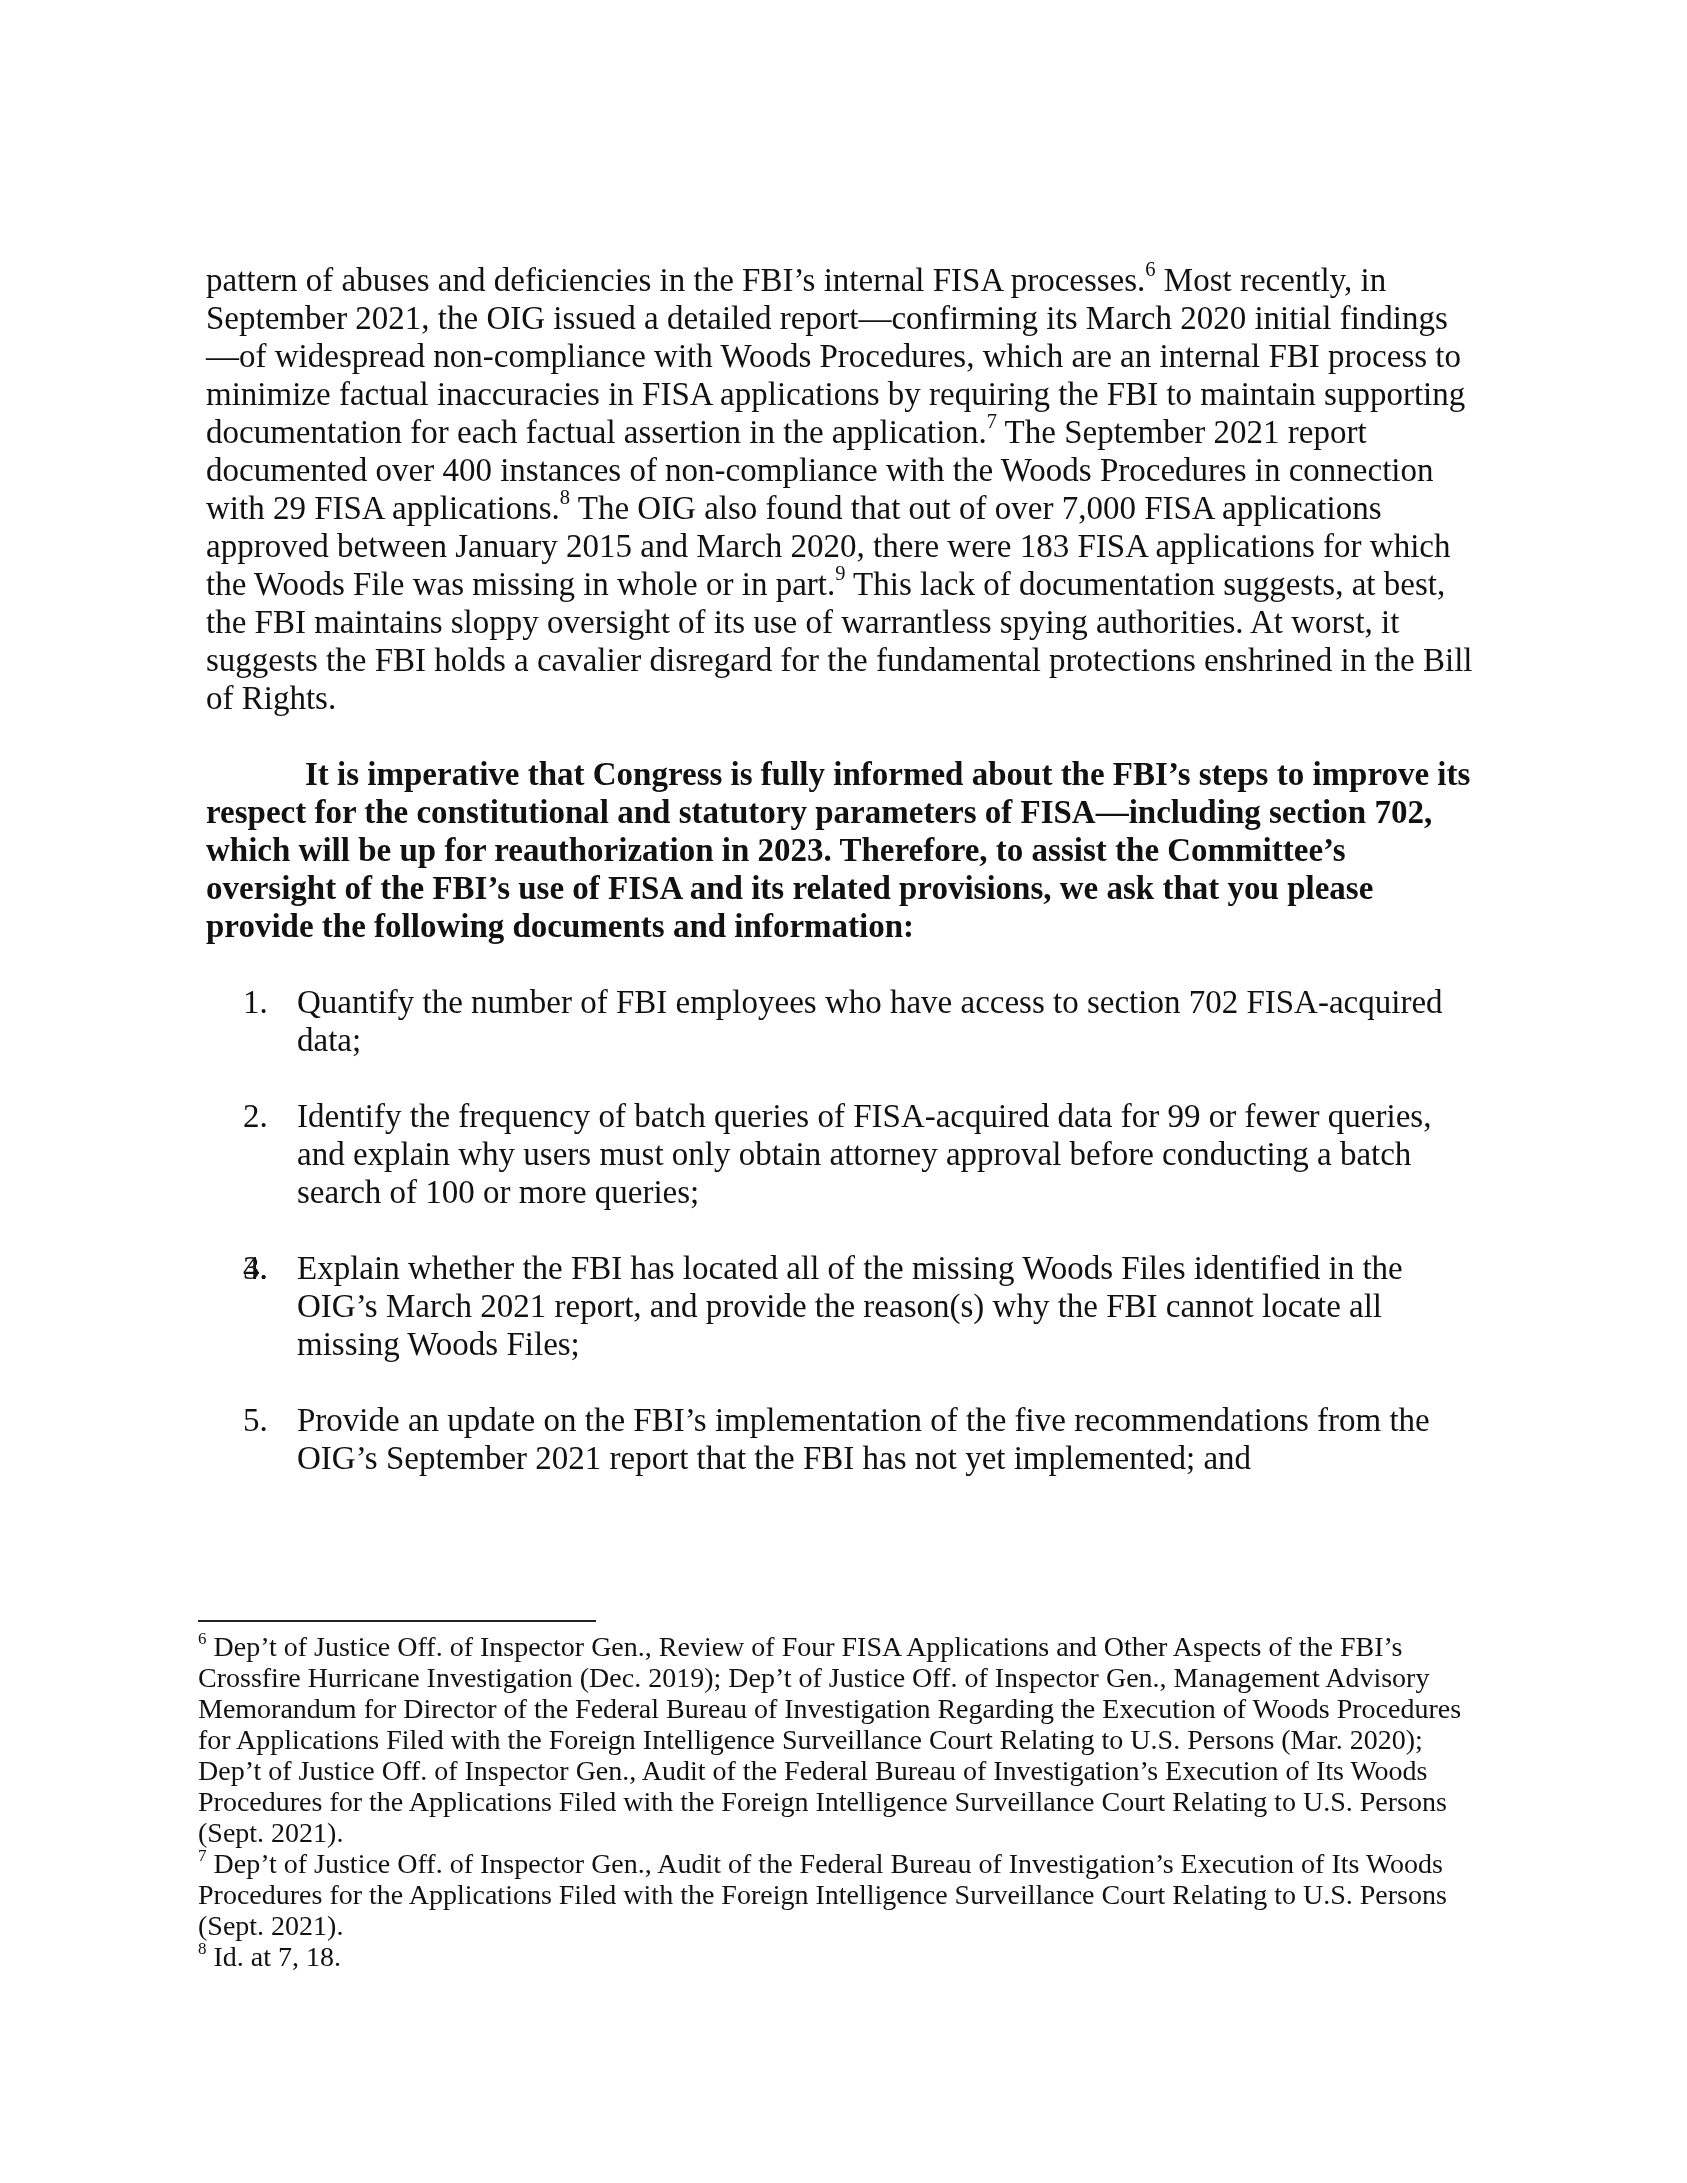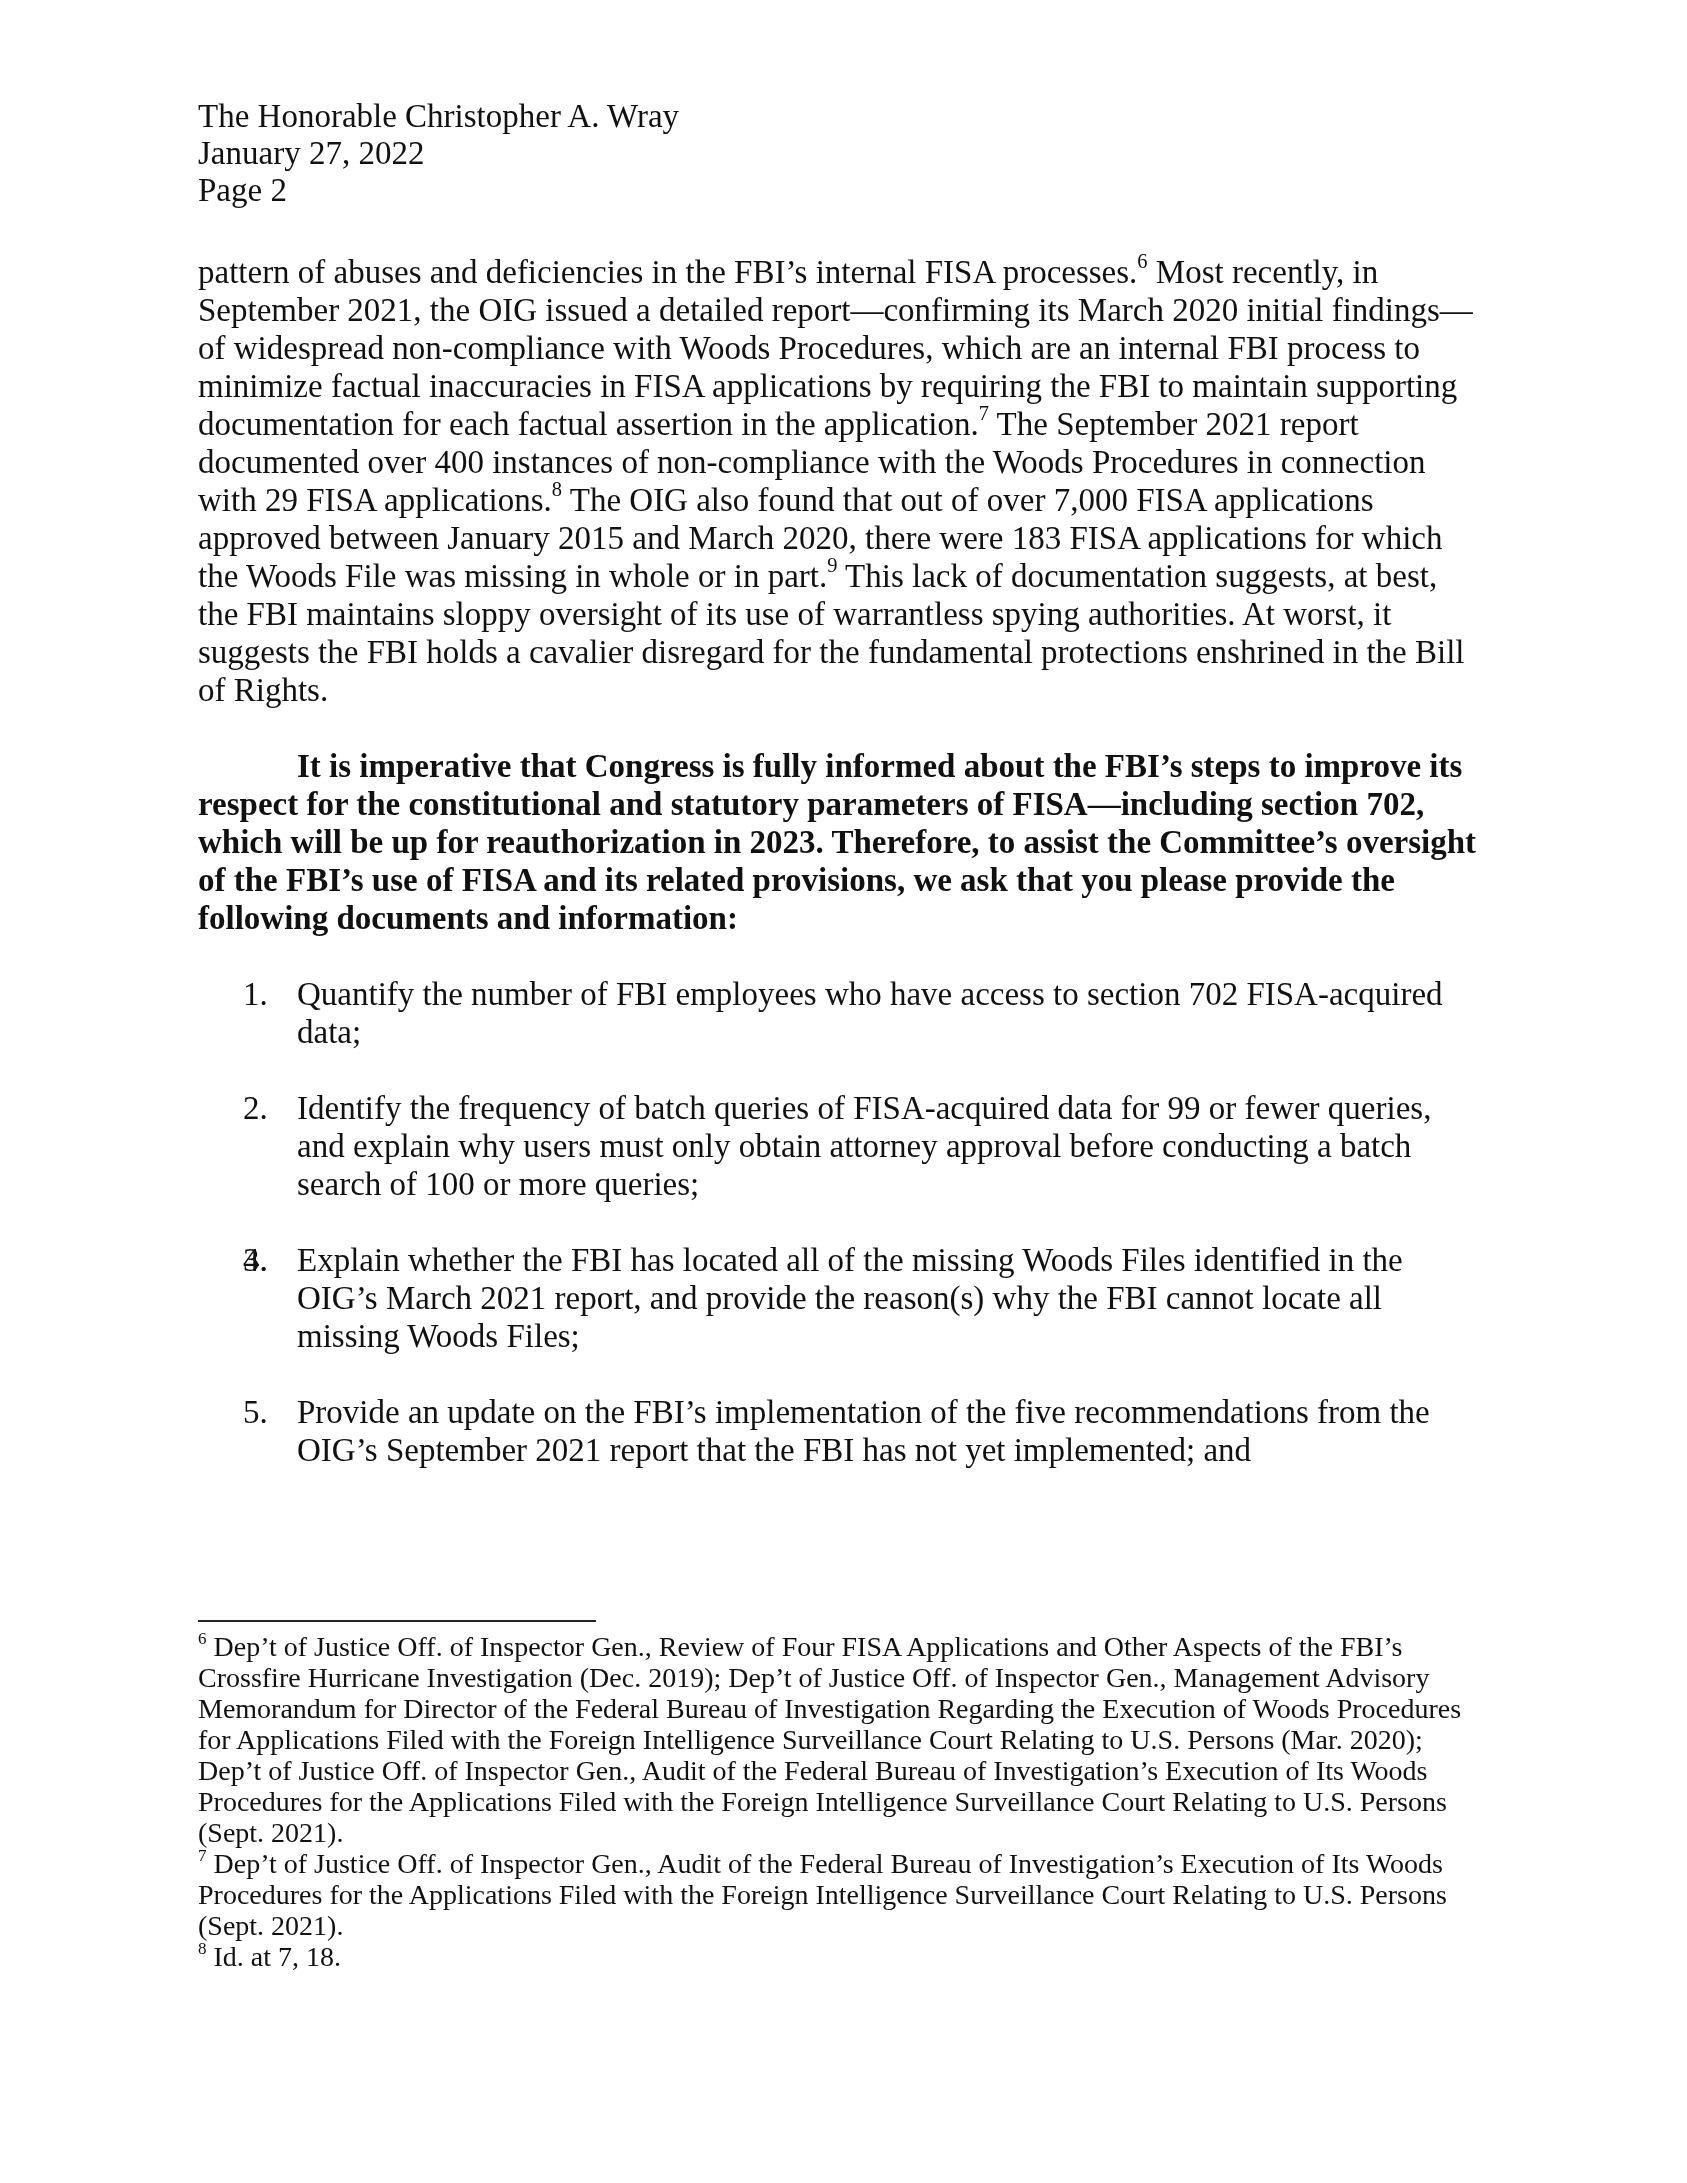--- a/index.html
+++ b/index.html
@@ -26,21 +26,21 @@
   }
   .header div { white-space: nowrap; }
   .body {
     position: absolute;
     left: 198px;
     top: 253px;
     width: 1287px;
     font-size: 33px;
     line-height: 38px;
   }
-  .para { margin: 0; }
+  .para { margin: 8px; }
   .para + .para { margin-top: 38px; }
   .indent { text-indent: 99px; font-weight: bold; }
   sup.fn {
     font-size: 20.5px;
     line-height: 0;
     vertical-align: 14.6px;
   }
   .list {
     list-style: none;
     margin: 38px 0 0 0;
@@ -79,25 +79,20 @@
     line-height: 0;
     vertical-align: 12px;
   }
   .it { }
 </style>
 </head>
 <body>
 
 <div class="page">
 
-  <div class="header">
-    <div>The Honorable Christopher A. Wray</div>
-    <div>January 27, 2022</div>
-    <div>Page 2</div>
-  </div>
 
   <div class="body">
     <p class="para"><span>pattern of abuses and deficiencies in the FBI’s internal FISA processes.</span><sup class="fn">6</sup><span> Most recently, in September 2021, the OIG issued a detailed report—confirming its March 2020 initial findings—of widespread non-compliance with Woods Procedures, which are an internal FBI process to minimize factual inaccuracies in FISA applications by requiring the FBI to maintain supporting documentation for each factual assertion in the application.</span><sup class="fn">7</sup><span> The September 2021 report documented over 400 instances of non-compliance with the Woods Procedures in connection with 29 FISA applications.</span><sup class="fn">8</sup><span> The OIG also found that out of over 7,000 FISA applications approved between January 2015 and March 2020, there were 183 FISA applications for which the Woods File was missing in whole or in part.</span><sup class="fn">9</sup><span> This lack of documentation suggests, at best, the FBI maintains sloppy oversight of its use of warrantless spying authorities. At worst, it suggests the FBI holds a cavalier disregard for the fundamental protections enshrined in the Bill of Rights.</span></p>
 
     <p class="para indent">It is imperative that Congress is fully informed about the FBI’s steps to improve its respect for the constitutional and statutory parameters of FISA—including section 702, which will be up for reauthorization in 2023. Therefore, to assist the Committee’s oversight of the FBI’s use of FISA and its related provisions, we ask that you please provide the following documents and information:</p>
 
     <ol class="list">
       <li>
         <span class="num">1.</span>
         <span>Quantify the number of FBI employees who have access to section 702 FISA-acquired data;</span>

